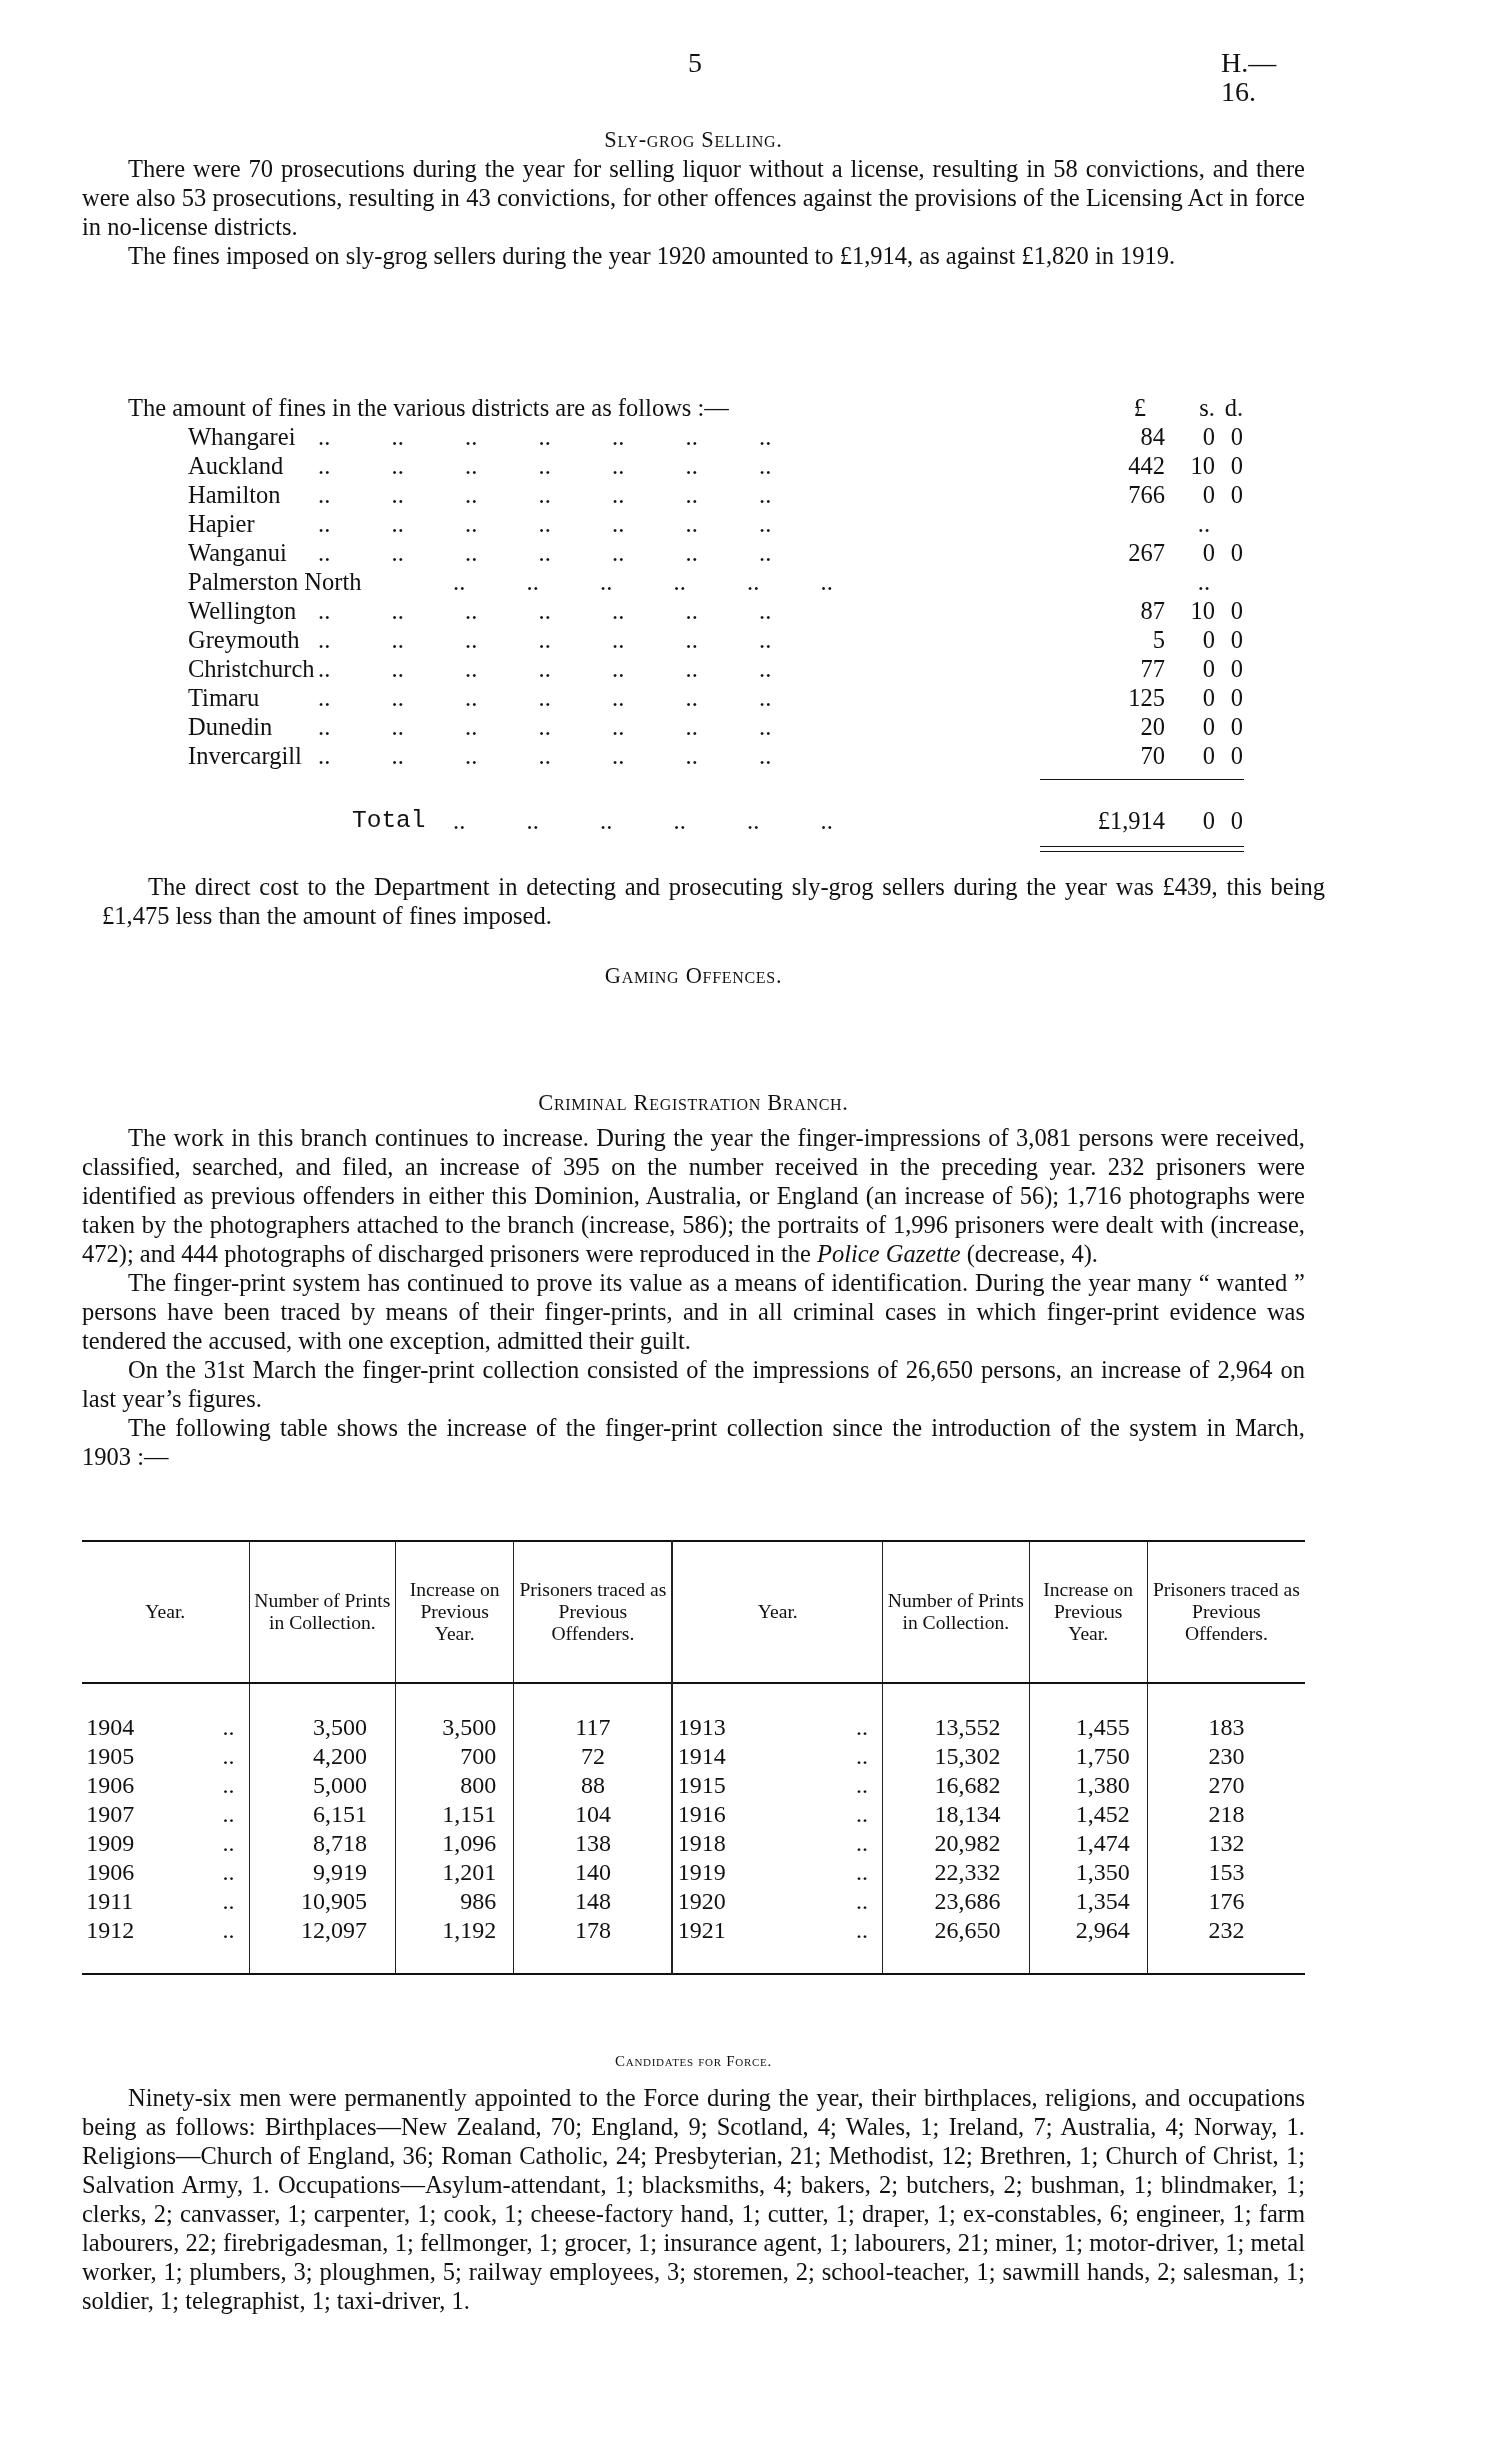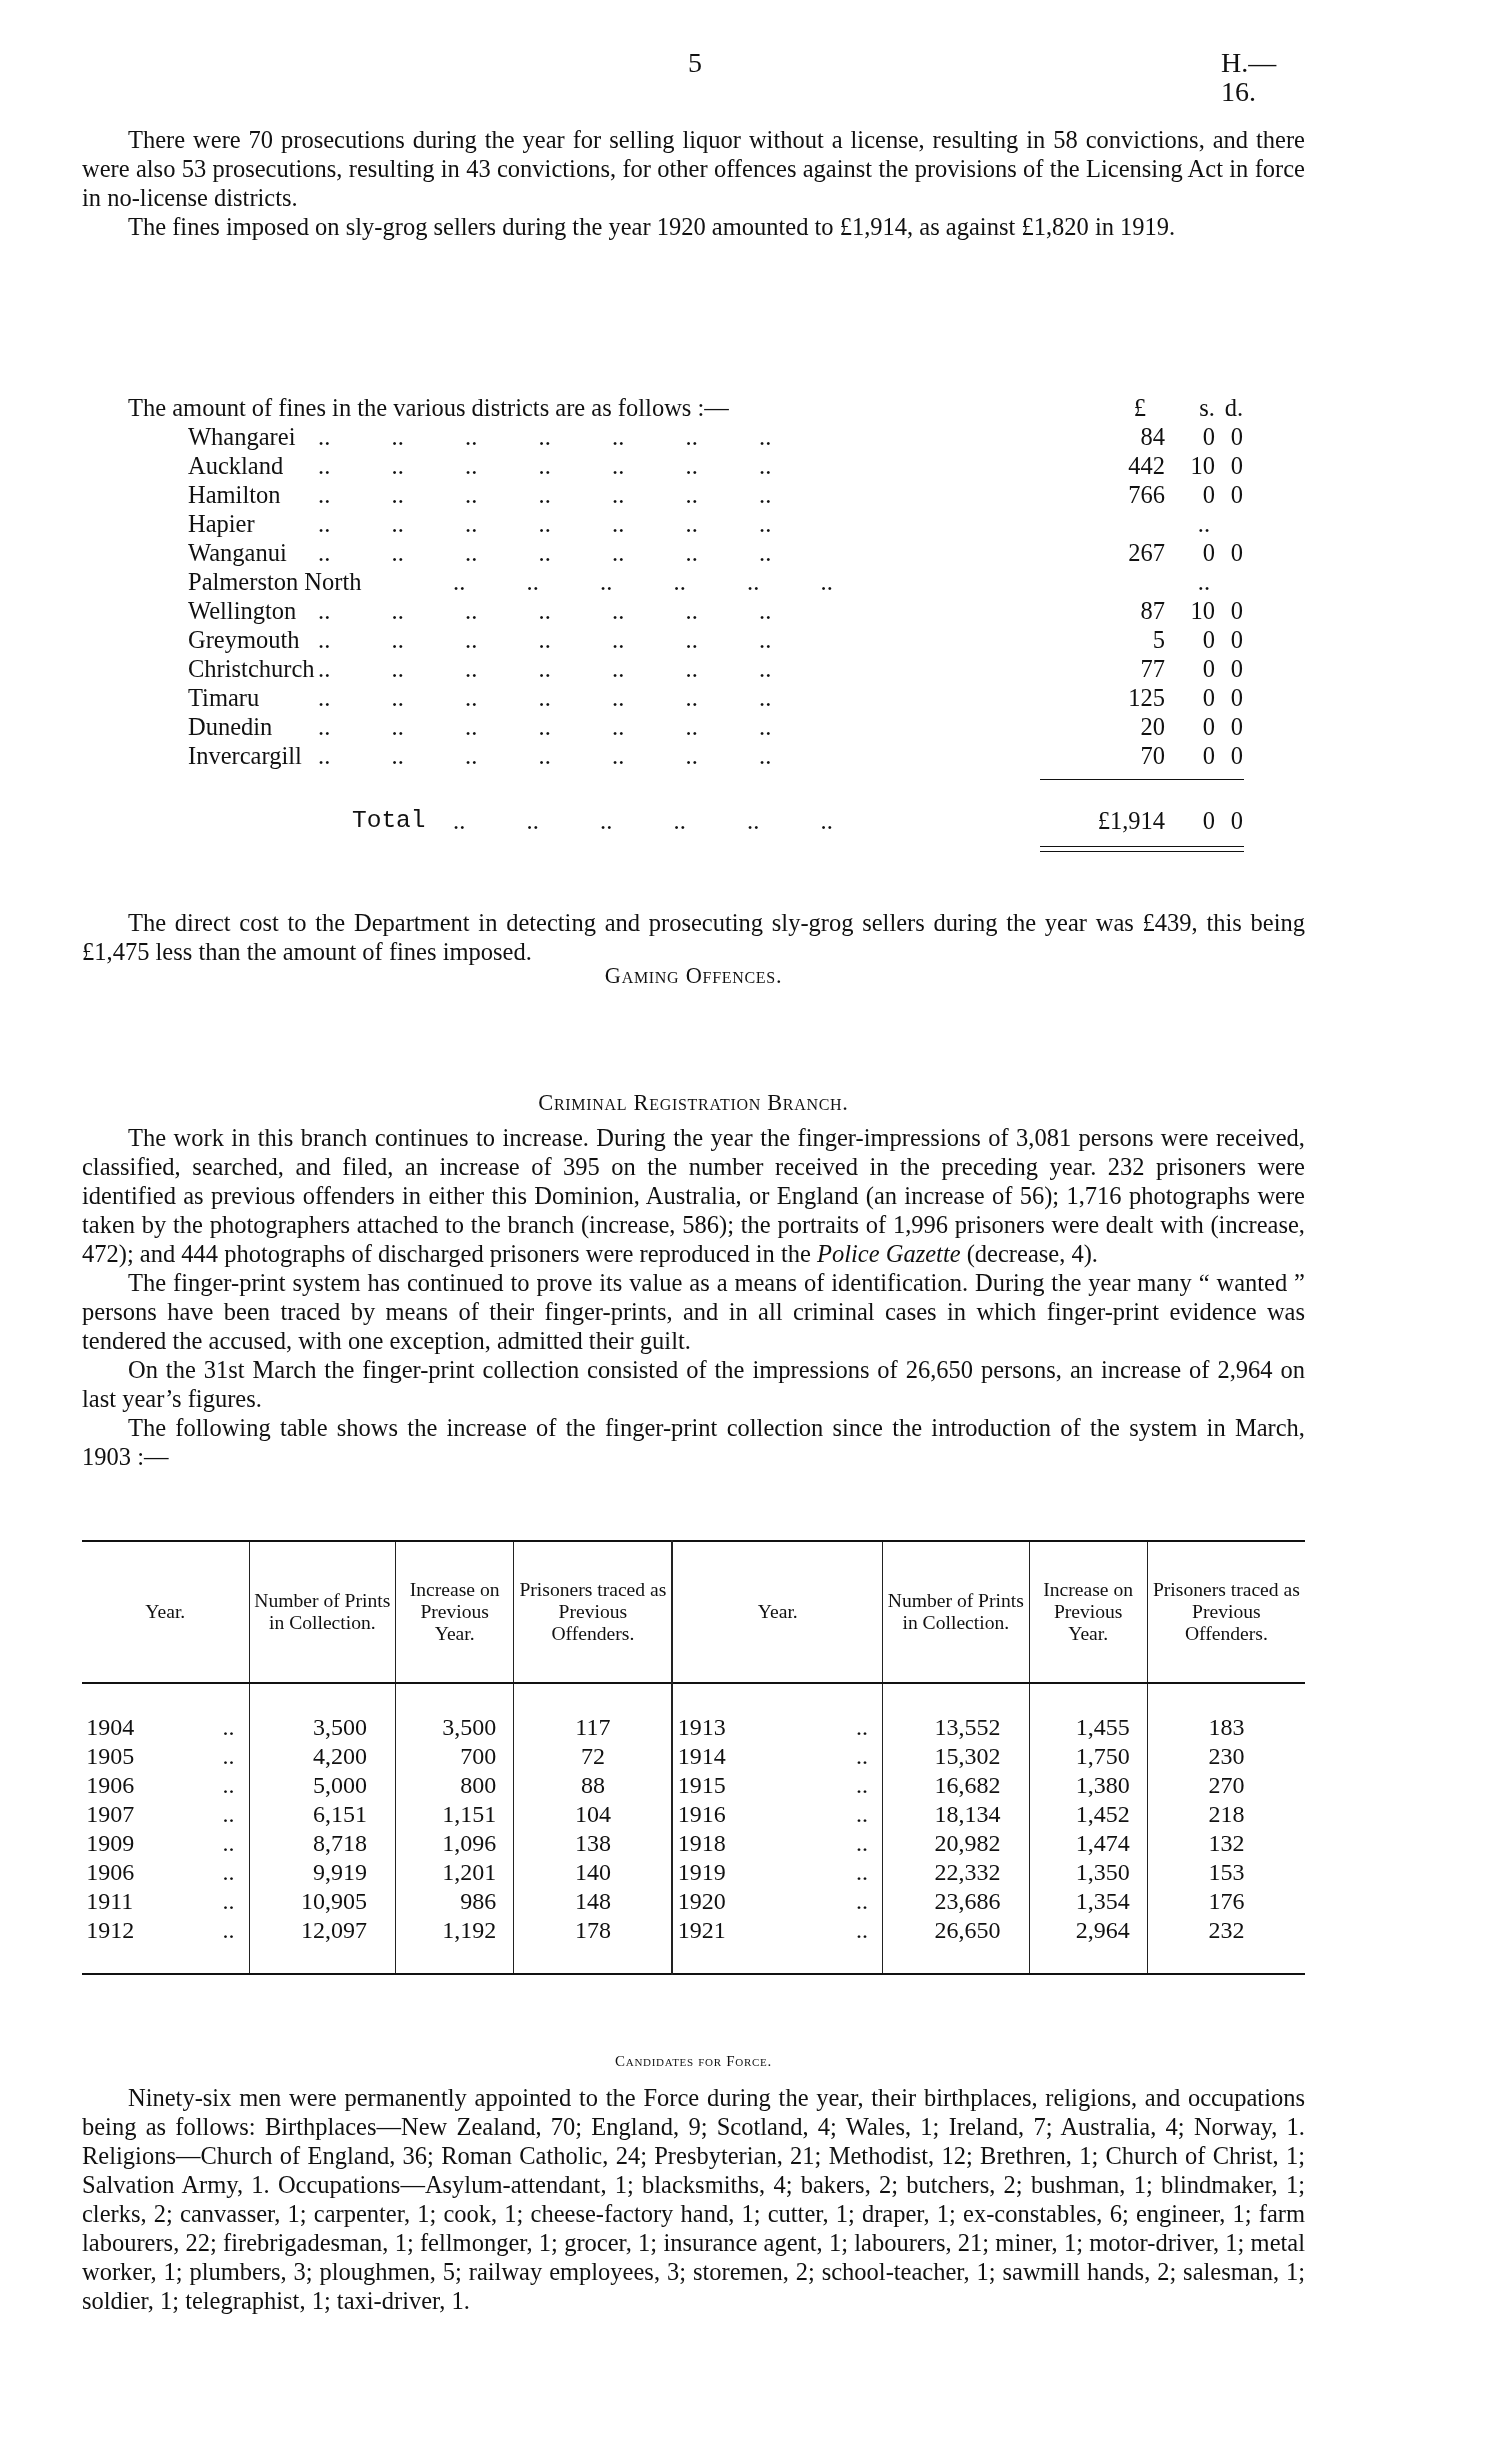--- a/index.html
+++ b/index.html
@@ -36,20 +36,21 @@
 </style>
 </head>
 <body>
 
 <div class="page">
 
   <div class="hdr hdr-num">5</div>
   <div class="hdr hdr-code">H.—16.</div>
 
   <div class="sec" style="top:125px;">
+    <h2 class="heading" style="font-size:22.4px;font-weight:normal;">Sly-grog Selling.</h2>
     <p>There were 70 prosecutions during the year for selling liquor without a license, resulting in 58 convictions, and there were also 53 prosecutions, resulting in 43 convictions, for other offences against the provisions of the Licensing Act in force in no-license districts.</p>
     <p>The fines imposed on sly-grog sellers during the year 1920 amounted to £1,914, as against £1,820 in 1919.</p>
   </div>
 
   <div class="fines" style="top:393px;">
     <div class="row">
       <span style="position:absolute;left:46px;">The amount of fines in the various districts are as follows :—</span>
       <span class="pd" style="right:159px;">£</span>
       <span class="sh">s.</span>
       <span class="dd">d.</span>
@@ -144,21 +145,21 @@
     <div class="row" style="position:absolute;top:413px;width:1223px;">
       <span class="name" style="left:270px;font-family:Liberation Mono, monospace;">Total</span>
       <span class="dots" style="left:371px;width:595px;">..&nbsp;&nbsp;&nbsp;&nbsp;&nbsp;&nbsp;&nbsp;&nbsp;&nbsp;&nbsp;..&nbsp;&nbsp;&nbsp;&nbsp;&nbsp;&nbsp;&nbsp;&nbsp;&nbsp;&nbsp;..&nbsp;&nbsp;&nbsp;&nbsp;&nbsp;&nbsp;&nbsp;&nbsp;&nbsp;&nbsp;..&nbsp;&nbsp;&nbsp;&nbsp;&nbsp;&nbsp;&nbsp;&nbsp;&nbsp;&nbsp;..&nbsp;&nbsp;&nbsp;&nbsp;&nbsp;&nbsp;&nbsp;&nbsp;&nbsp;&nbsp;..</span>
       <span class="pd">£1,914</span>
       <span class="sh">0</span>
       <span class="dd">0</span>
     </div>
     <div class="rule" style="top:453px;left:958px;width:204px;height:4.2px;border-top:1.4px solid #111;border-bottom:1.4px solid #111;background:#fff;"></div>
   </div>
 
-  <div class="sec" style="top:908px;">
+  <div class="sec" style="top:872px;margin-left:20px;">
     <p>The direct cost to the Department in detecting and prosecuting sly-grog sellers during the year was £439, this being £1,475 less than the amount of fines imposed.</p>
   </div>
 
   <div class="sec" style="top:961px;">
     <h2 class="heading" style="font-size:22.4px;font-weight:normal;margin-bottom:5.6px;">Gaming Offences.</h2>
   </div>
 
   <div class="sec" style="top:1088px;">
     <h2 class="heading" style="font-size:22.4px;font-weight:normal;margin-bottom:5.6px;">Criminal Registration Branch.</h2>
     <p><span>The work in this branch continues to increase. During the year the finger-impressions of 3,081 persons were received, classified, searched, and filed, an increase of 395 on the number received in the preceding year. 232 prisoners were identified as previous offenders in either this Dominion, Australia, or England (an increase of 56); 1,716 photographs were taken by the photographers attached to the branch (increase, 586); the portraits of 1,996 prisoners were dealt with (increase, 472); and 444 photographs of discharged prisoners were reproduced in the </span><i>Police Gazette</i><span> (decrease, 4).</span></p>

